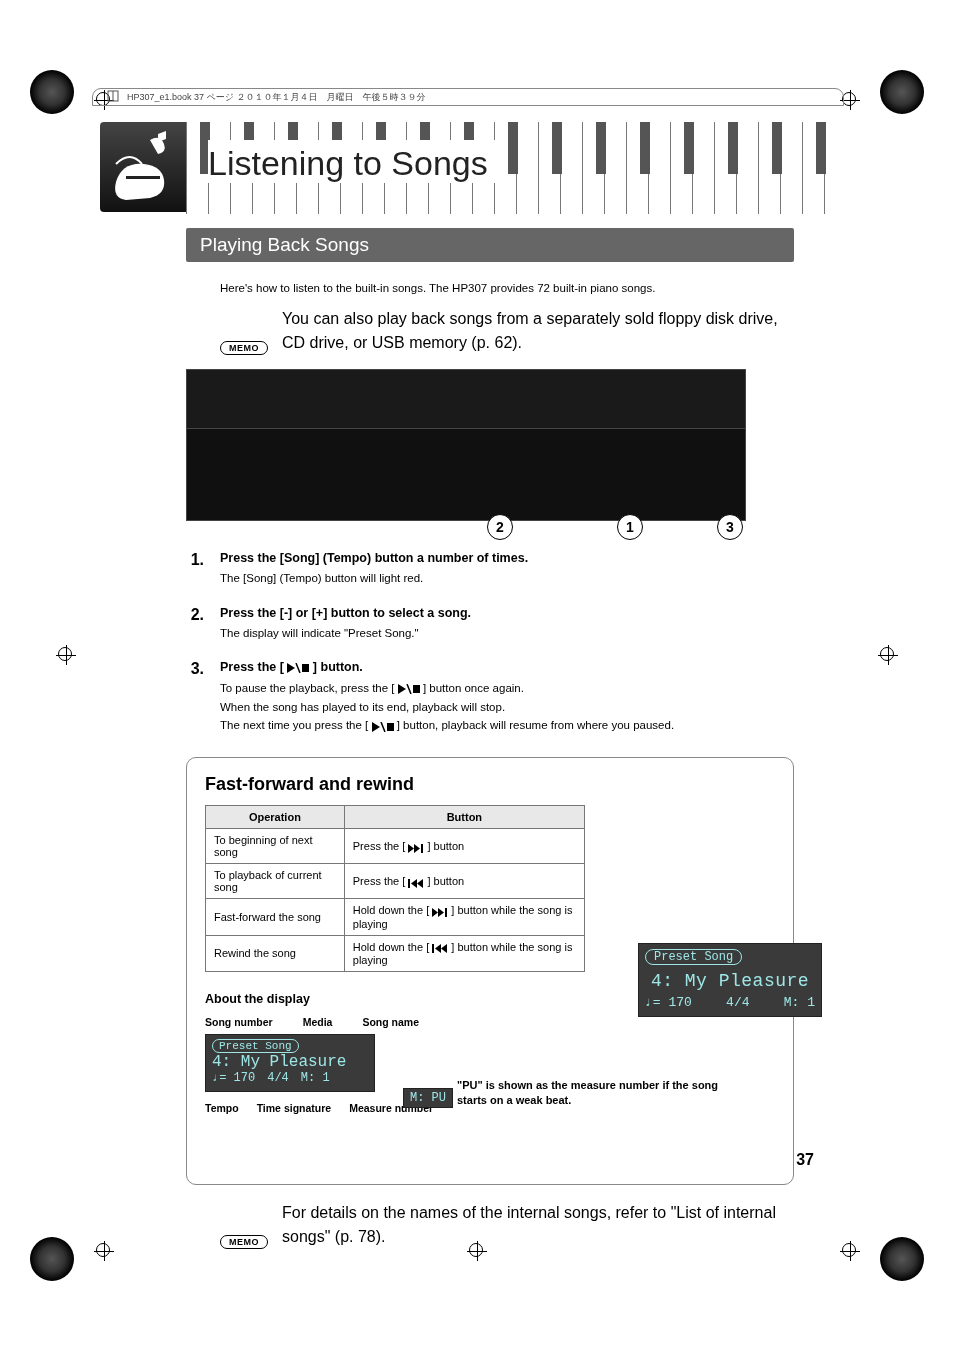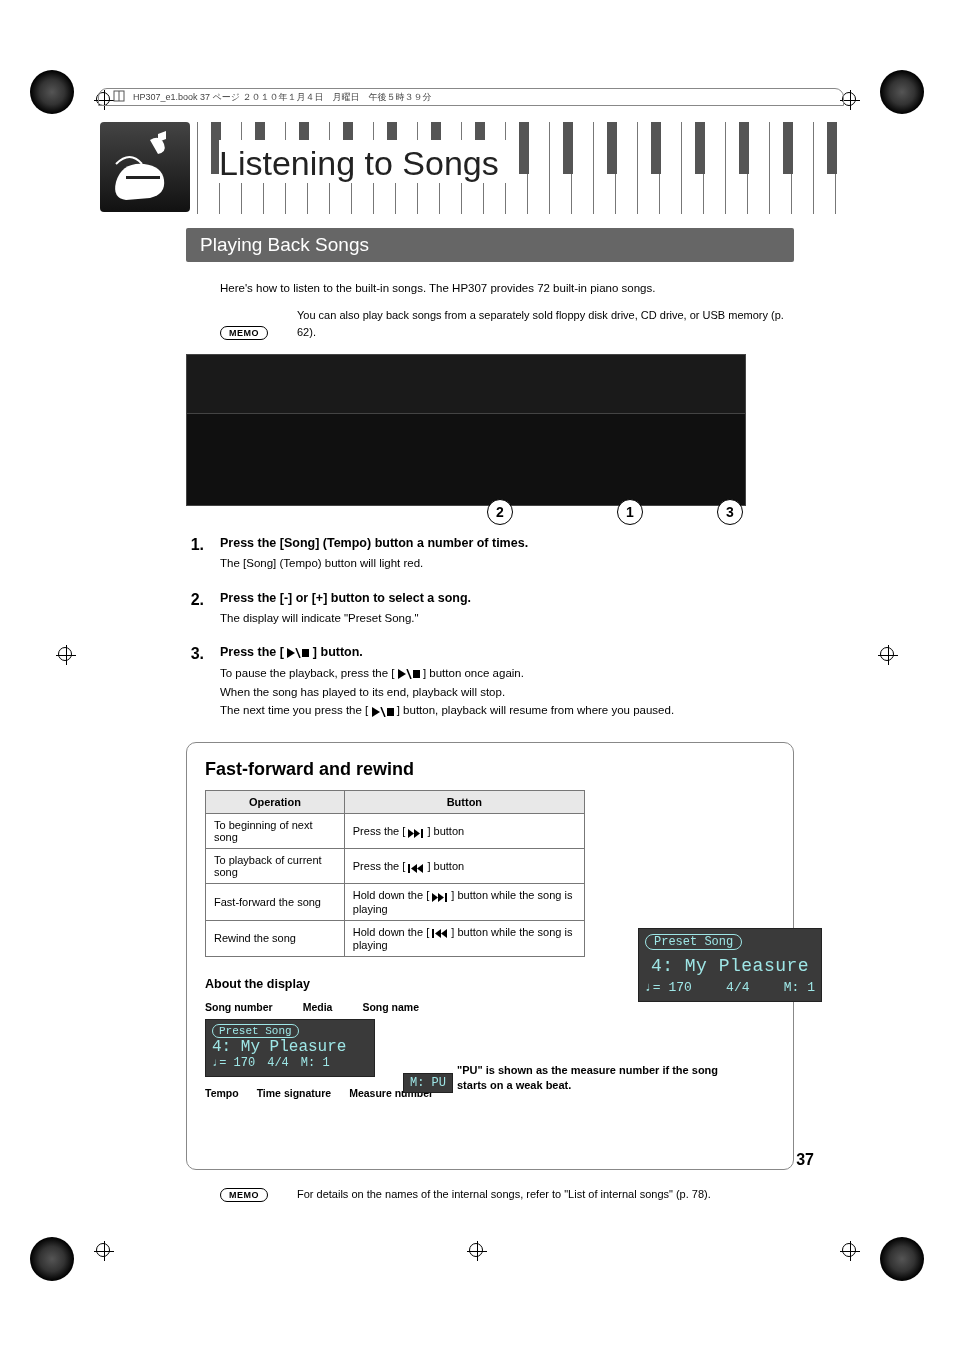--- a/index.html
+++ b/index.html
@@ -24,34 +24,34 @@
   .crosshair-circle { position:absolute; width:14px; height:14px; border:1px solid #000; border-radius:50%; top:2px; left:2px; }
   .ch-t  { top: 90px;  left: 94px; }
   .ch-t2 { top: 90px;  right: 94px; }
   .ch-l  { top: 645px; left: 56px; }
   .ch-r  { top: 645px; right: 56px; }
   .ch-b  { bottom: 90px; left: 94px; }
   .ch-b2 { bottom: 90px; right: 94px; }
   .ch-bm { bottom: 90px; left: 467px; }
 
   .header-strip {
-    position: absolute; top: 88px; left: 98px; right: 110px;
+    position: absolute; top: 88px; left: 92px; right: 110px;
     height: 18px; border:1px solid #888; border-radius: 9px 9px 0 0;
     padding: 2px 14px; font-size: 9px; color:#444; display:flex; gap:8px; align-items:center;
   }
 
   .chapter-icon {
     position:absolute; top: 122px; left: 100px;
     width: 90px; height: 90px; background: linear-gradient(#444,#111);
     border-radius: 4px;
   }
   .chapter-icon svg { width:100%; height:100%; }
 
   .title-bar {
-    position:absolute; top: 122px; left: 197px; right: 110px;
+    position:absolute; top: 122px; left: 186px; right: 110px;
     height: 92px;
     background: repeating-linear-gradient(90deg, #666 0 10px, #fff 10px 22px), linear-gradient(#fff,#fff);
     background-blend-mode: normal;
   }
   .title-keys {
     position:absolute; top:0; left:0; right:0; height:92px;
     background: #fff;
   }
   .title-keys::before {
     content:"";
@@ -74,21 +74,21 @@
     background:#666; color:#fff; font-size:19px; font-weight:300; padding:6px 14px; border-radius:2px;
   }
 
   .para { margin: 18px 0 8px 34px; font-size: 11.5px; line-height:1.5; }
 
   .memo-row { display:flex; gap:14px; align-items:flex-end; margin: 10px 0 14px 34px; }
   .memo-badge {
     border:1.5px solid #000; border-radius:10px; padding:1px 8px; font-size:9px; font-weight:bold; letter-spacing:0.5px;
     flex: 0 0 auto;
   }
-  .memo-text { font-size:11px; line-height:1.5;margin-left:15px; }
+  .memo-text { font-size:16px; line-height:1.5; }
 
   .figure { margin: 8px 0 26px 0; }
   .fig-panel { width: 560px; height: 60px; background:#1a1a1a; border:1px solid #444; }
   .fig-closeup { width: 560px; height: 92px; background:#101010; border:1px solid #444; border-top:none; position:relative; }
   .callout { position:absolute; bottom:-20px; width:26px; height:26px; border:1.5px solid #000; border-radius:50%; background:#fff; display:flex; align-items:center; justify-content:center; font-weight:bold; font-size:14px; }
   .callout.c2 { left: 300px; }
   .callout.c1 { left: 430px; }
   .callout.c3 { left: 530px; }
   .fig-wrapper { position:relative; margin-bottom: 30px; }
 

